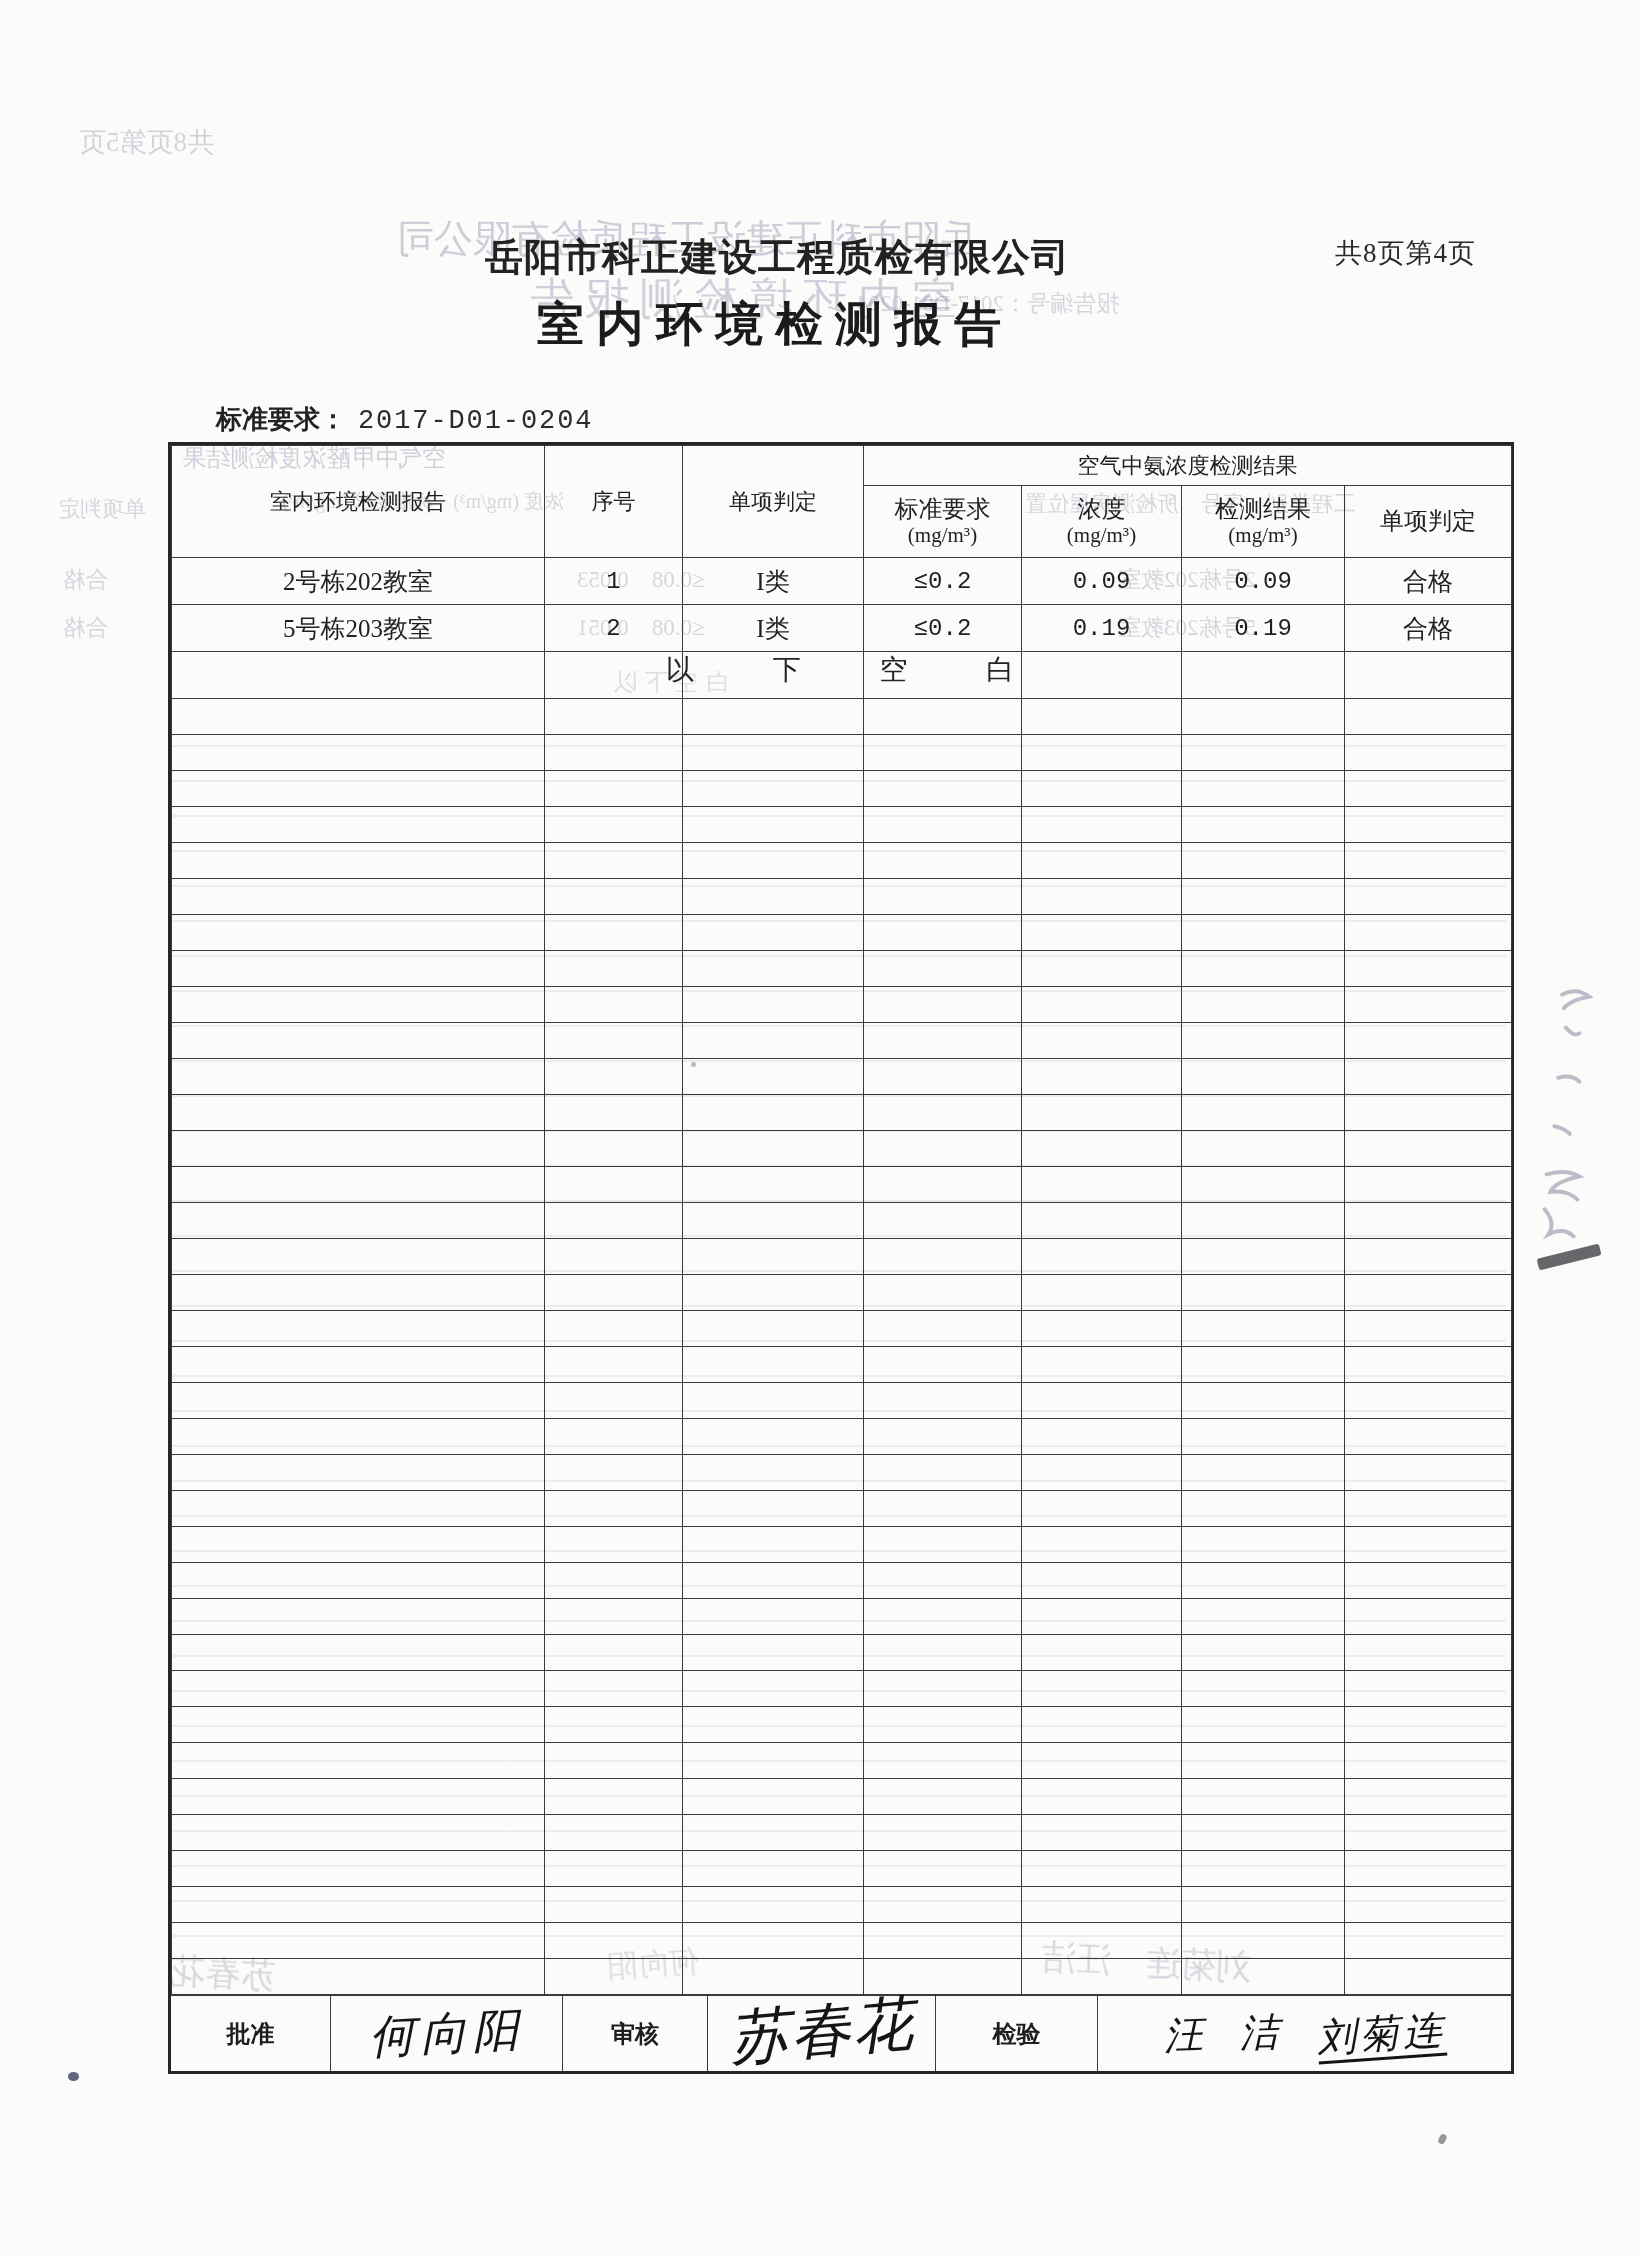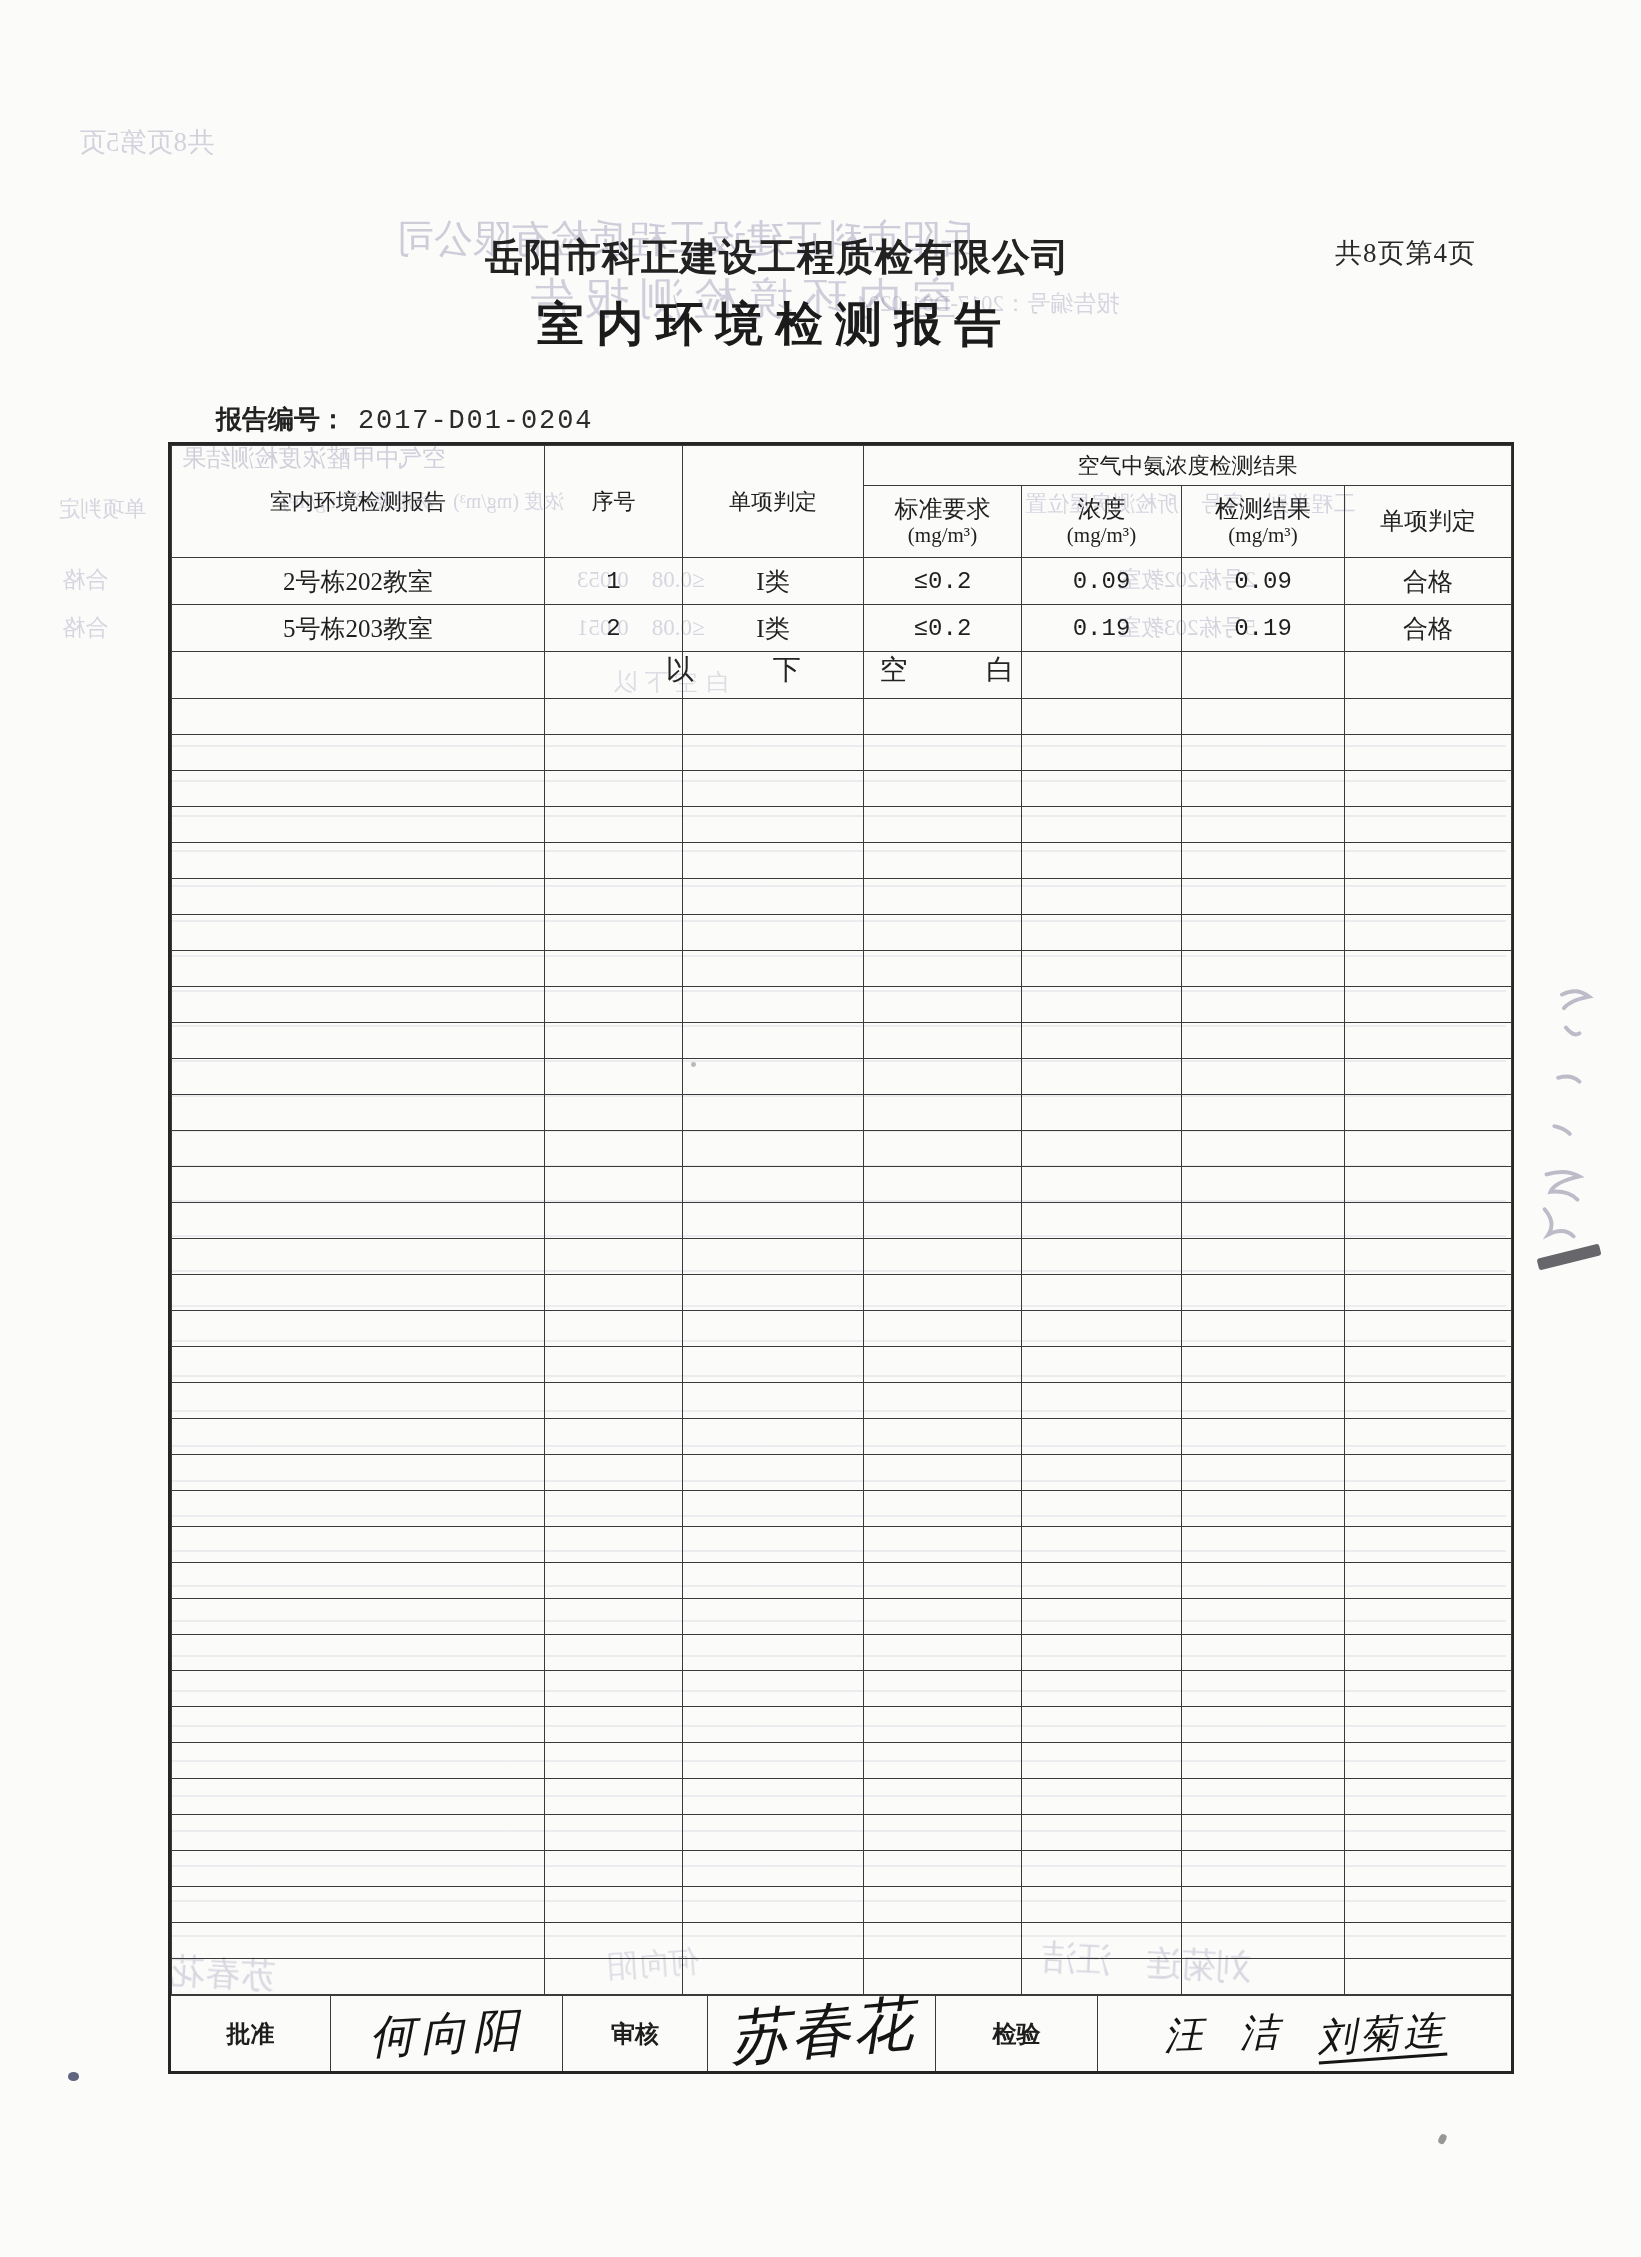--- a/index.html
+++ b/index.html
@@ -75,21 +75,21 @@
     <span style="left: 1118px; top: 564px; font-size: 23px; opacity: 0.28; transform: scaleX(-1);">2号栋202教室</span>
     <span style="left: 1118px; top: 612px; font-size: 23px; opacity: 0.28; transform: scaleX(-1);">5号栋203教室</span>
     <span style="left: 614px; top: 666px; font-size: 24px; opacity: 0.22; transform: scaleX(-1);">白 空 下 以</span>
     <span style="left: 170px; top: 1950px; font-size: 35px; opacity: 0.26; transform: scaleX(-1) rotate(-3deg);">苏春花</span>
     <span style="left: 606px; top: 1943px; font-size: 31px; opacity: 0.22; transform: scaleX(-1) rotate(4deg);">何向阳</span>
     <span style="left: 1041px; top: 1939px; font-size: 35px; opacity: 0.26; transform: scaleX(-1) rotate(-3deg);">刘菊连　汪洁</span>
   </div>
 <div class="abs company-name">岳阳市科正建设工程质检有限公司</div>
 <div class="abs report-title">室内环境检测报告</div>
 <div class="abs report-no-line">
-  <span>报告编号：</span><span class="val">2017-D01-0204</span>
+  <span>标准要求：</span><span class="val">2017-D01-0204</span>
 </div>
 
 <div class="abs ghost-rows"></div>
 
 <div class="abs table-wrap" style="position:absolute;">
   <table class="report">
     <colgroup>
       <col style="width:373px">
         <col style="width:138px">
         <col style="width:181px">

